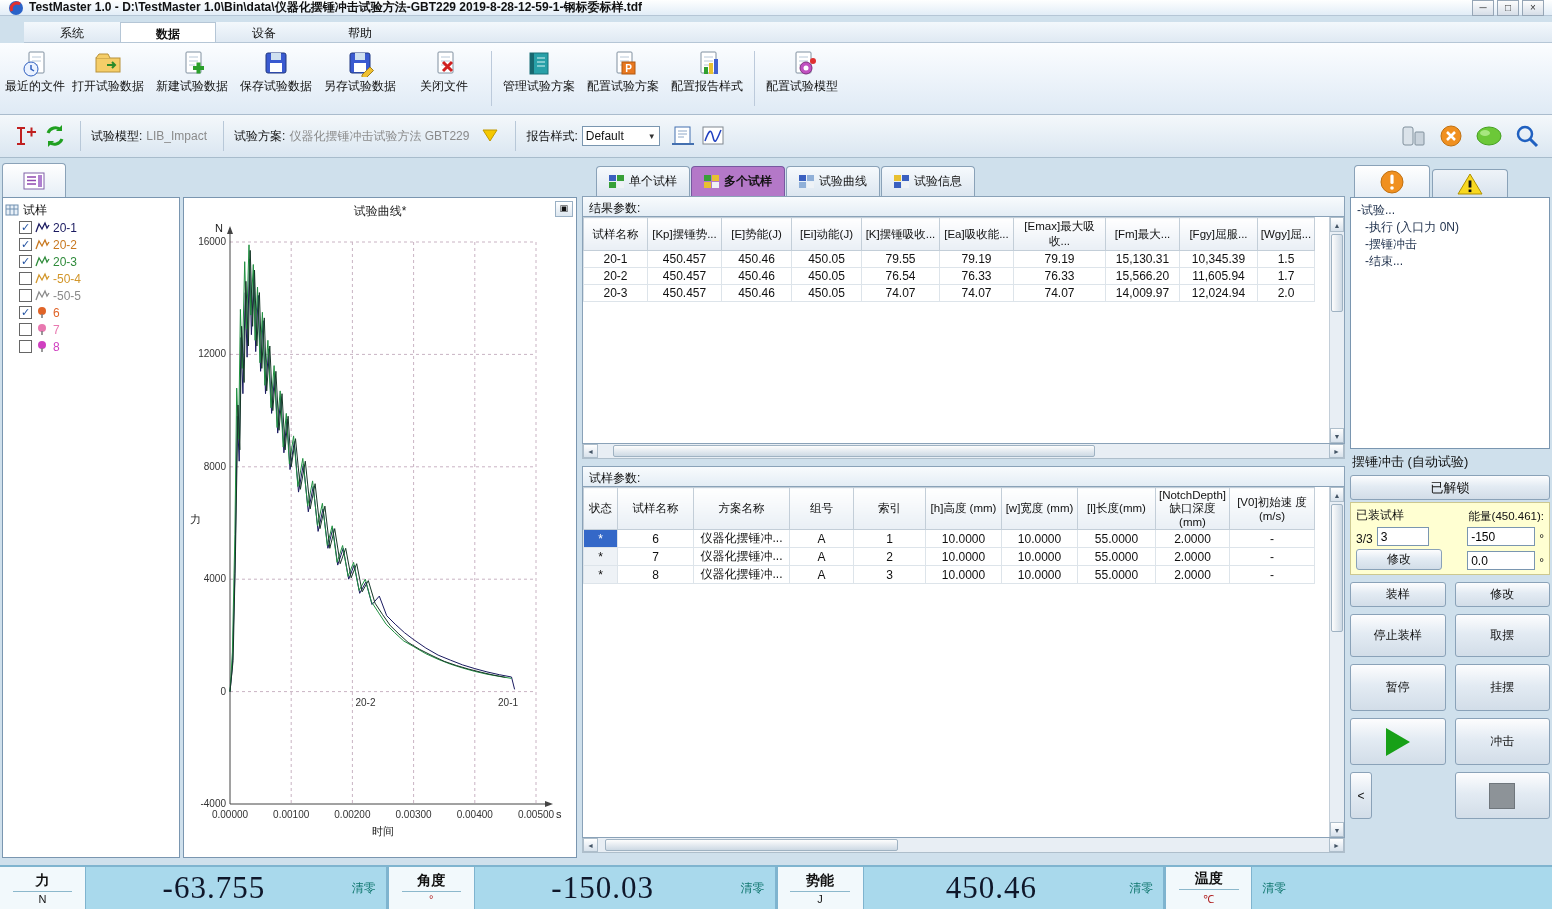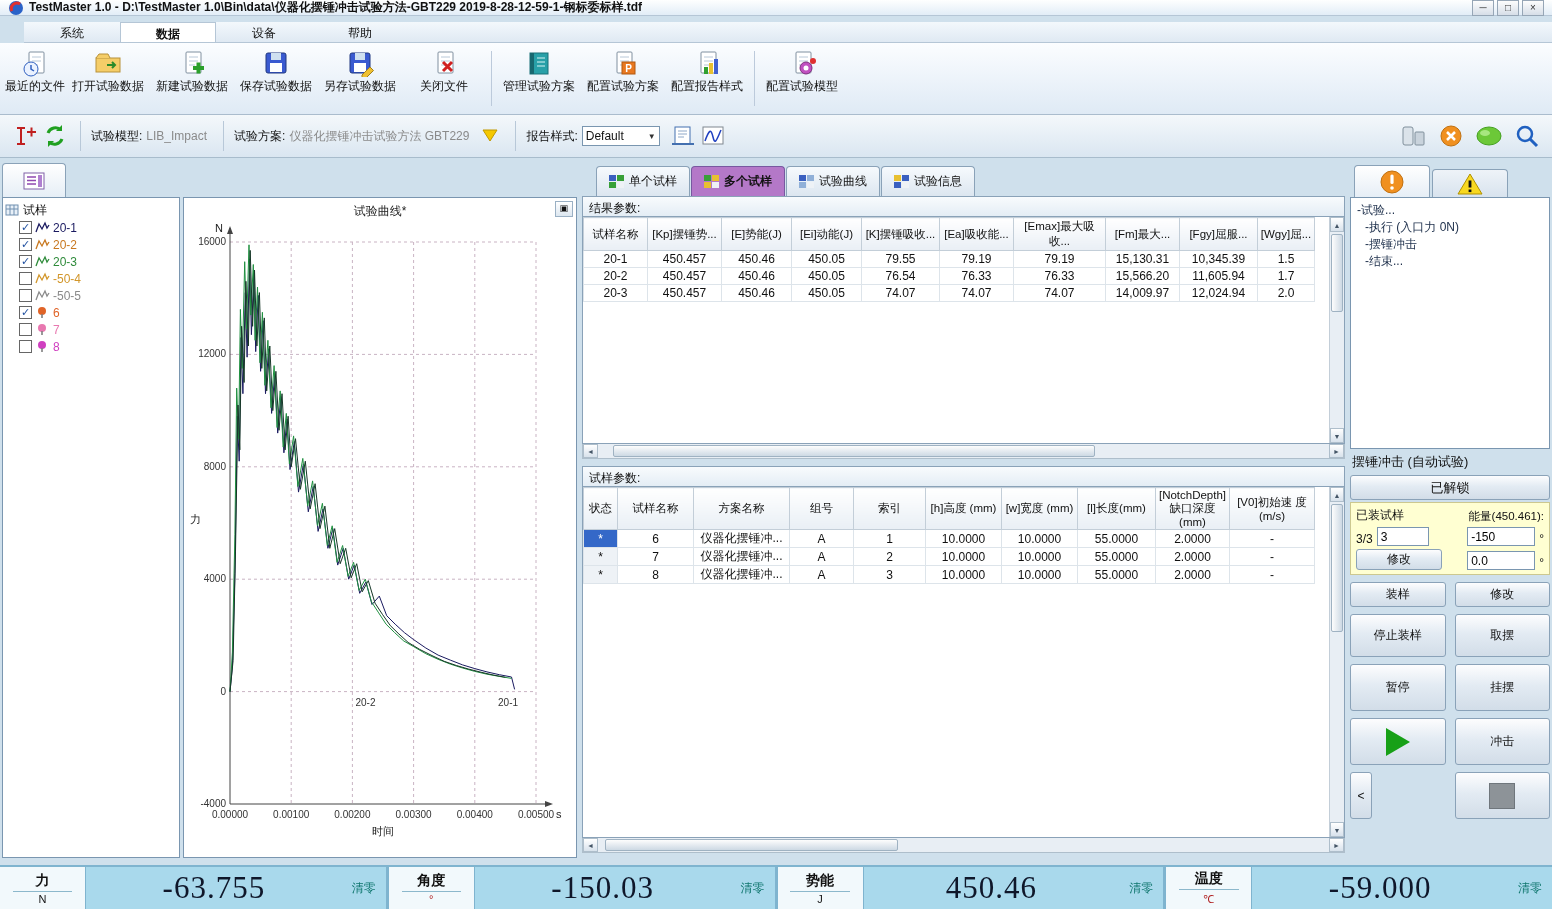--- a/index.html
+++ b/index.html
@@ -687,16 +687,15 @@
       <div class="sb-unit">J</div>
     </div>
     <div class="sb-value">450.46</div>
     <div class="sb-clear">清零</div>
   </div>
     <div class="sb-sec">
     <div class="sb-label-block">
       <div class="sb-label">温度</div>
       <div class="sb-unit">℃</div>
     </div>
-    <div class="sb-value">-59.000</div>
     <div class="sb-clear">清零</div>
   </div>
   </div>
 
 </body></html>

